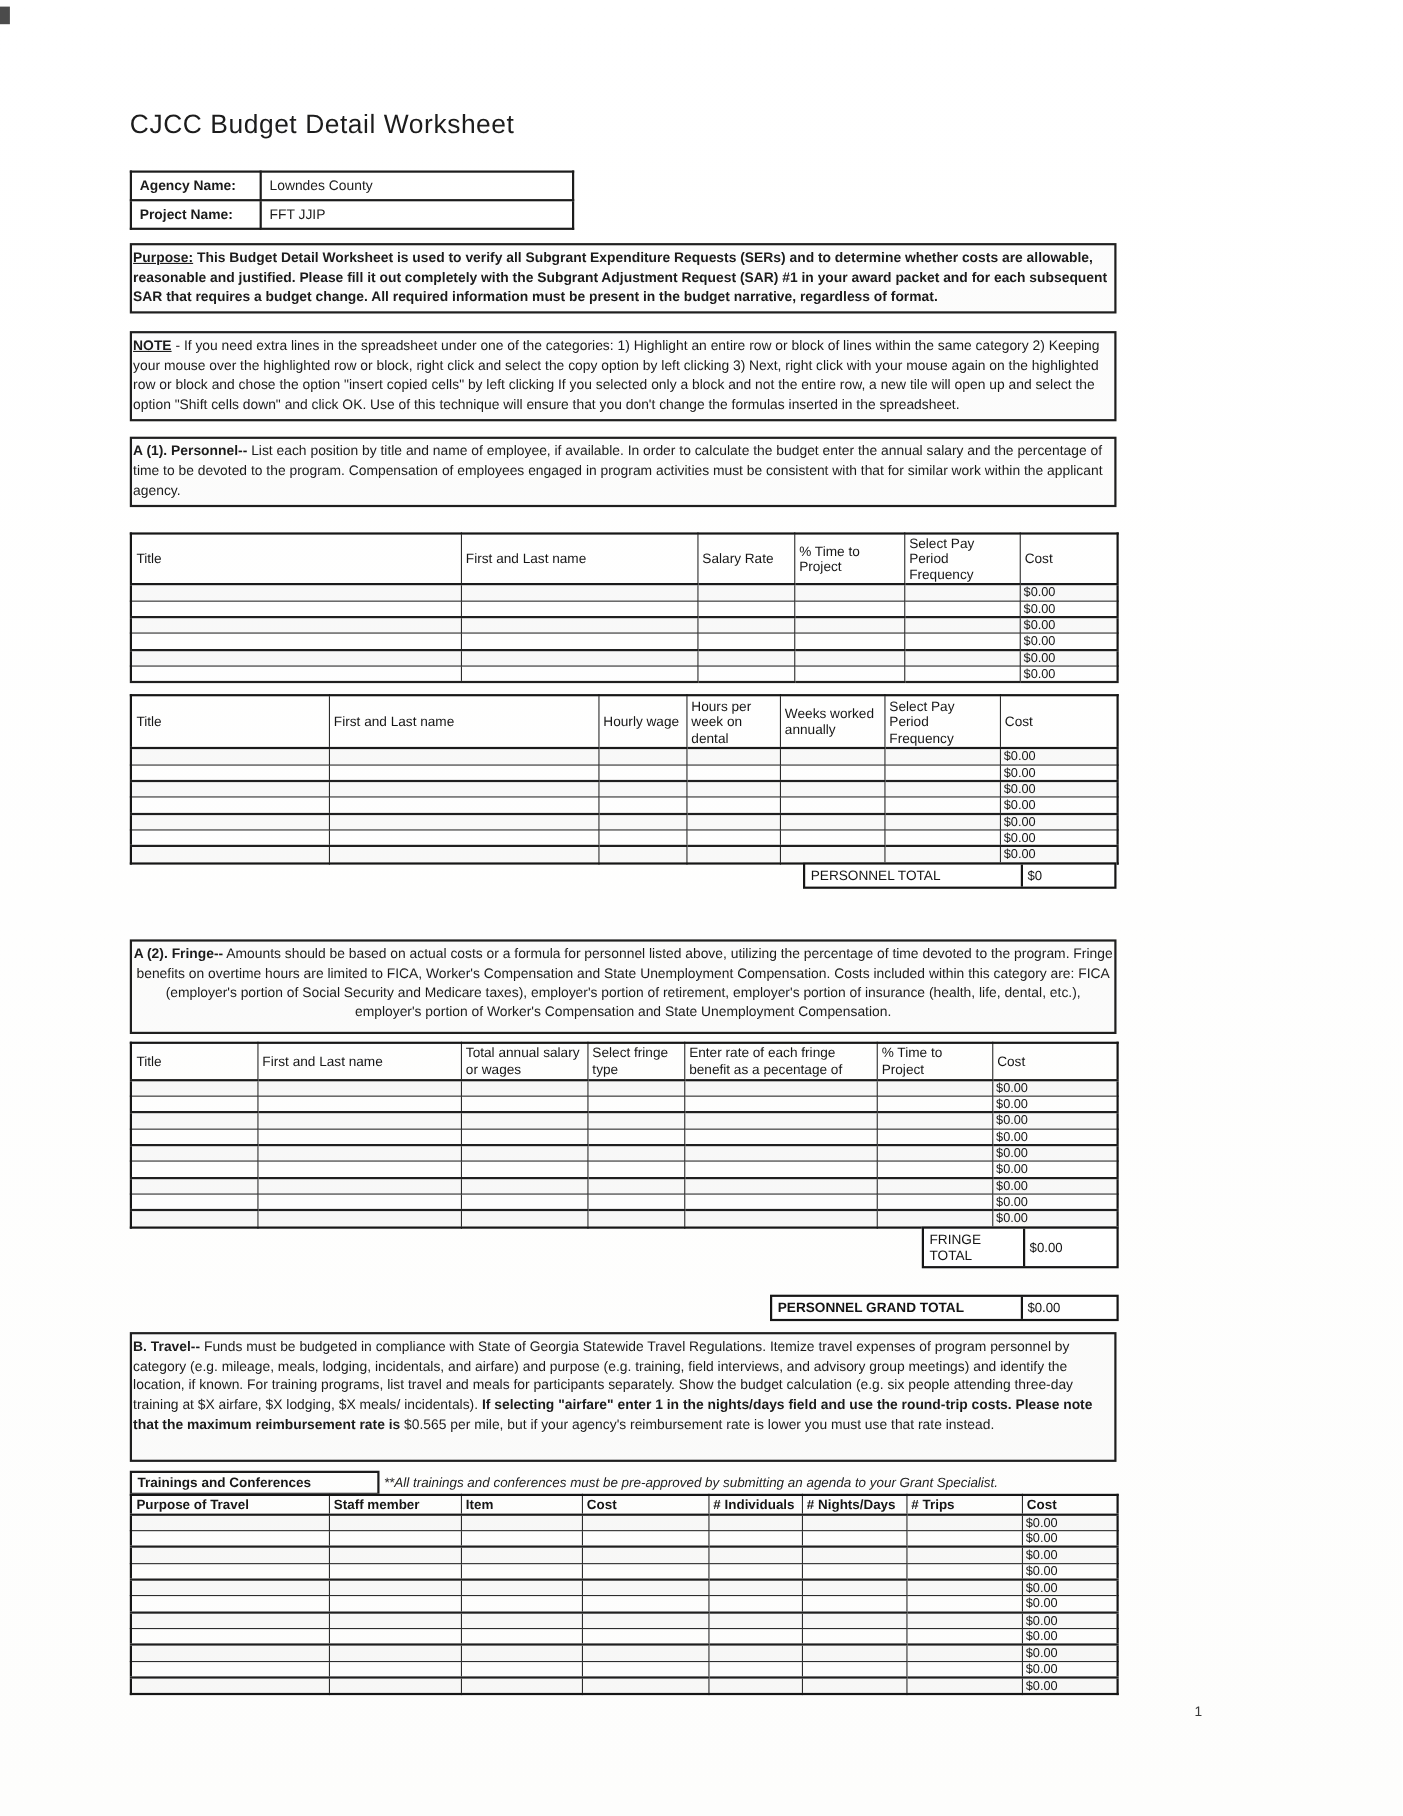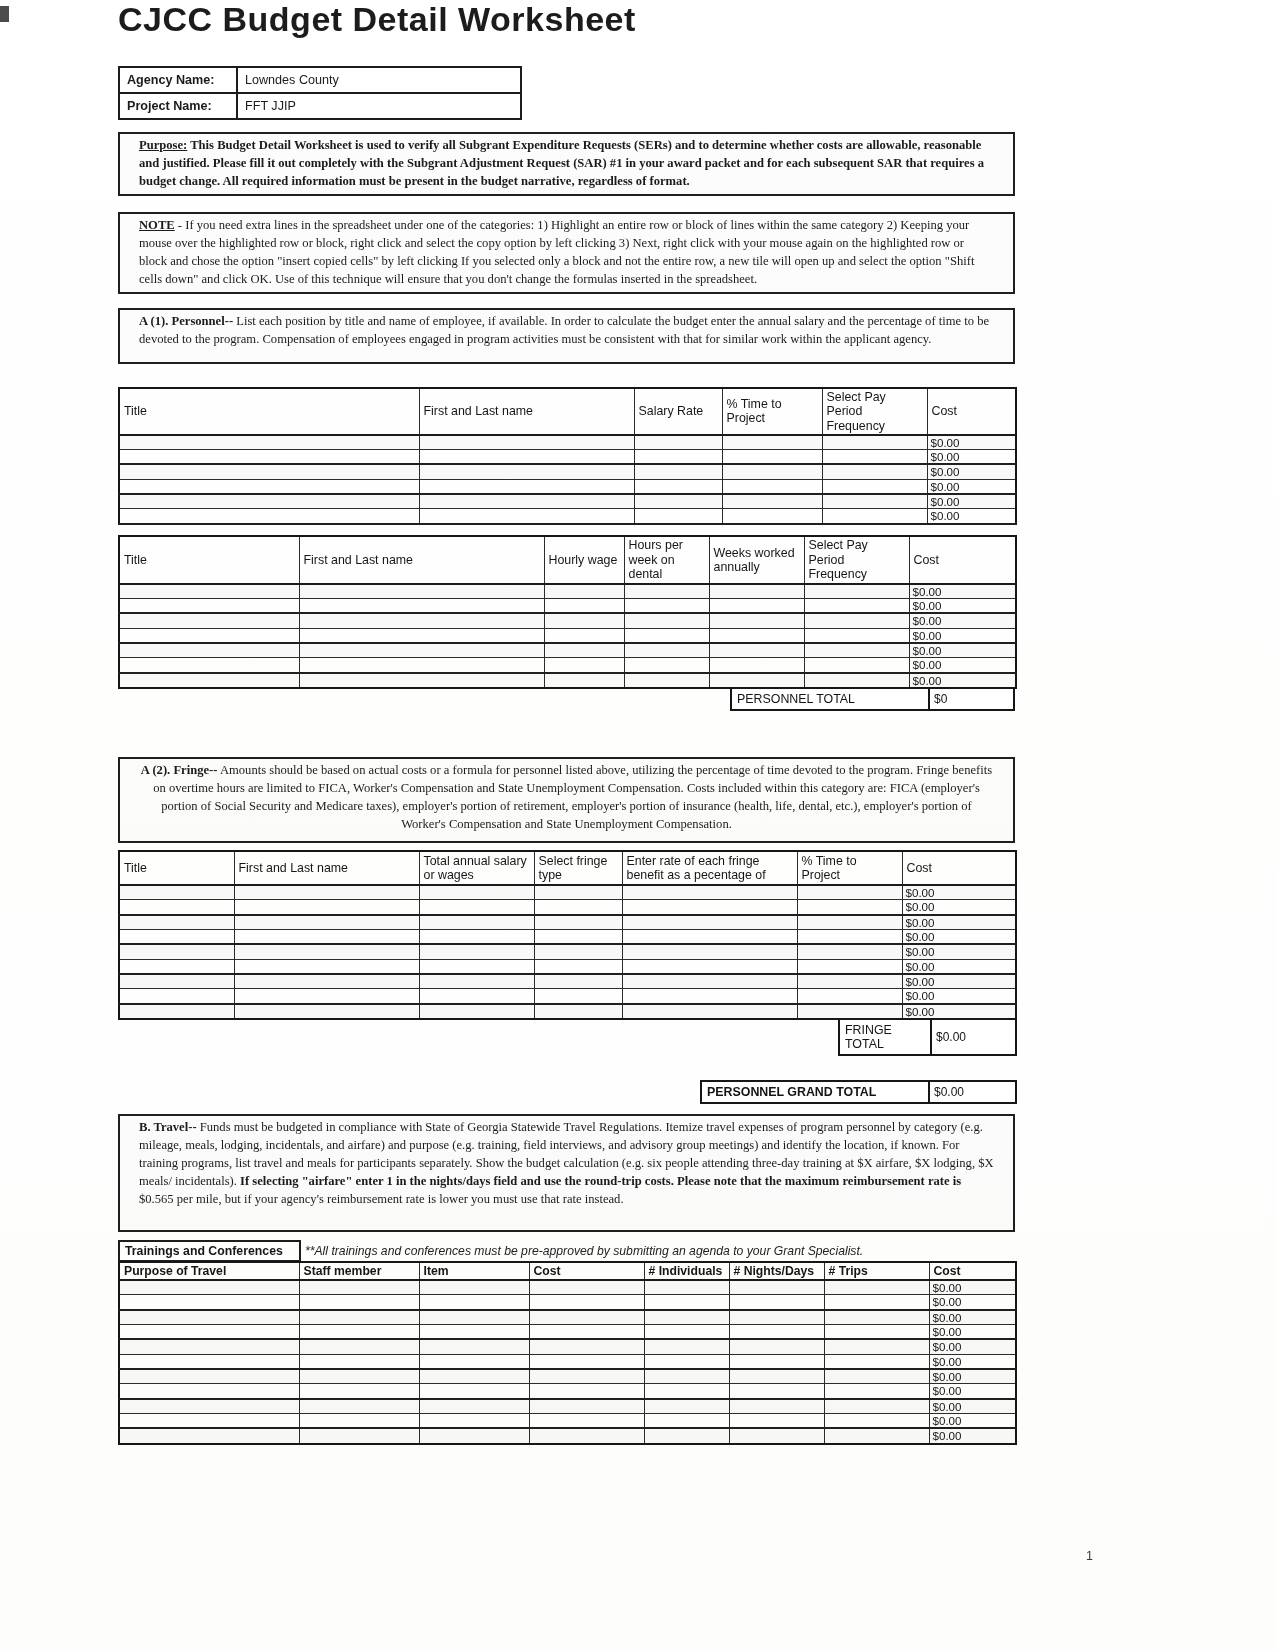--- a/index.html
+++ b/index.html
@@ -12,39 +12,38 @@
     color: #1e1e1e;
     overflow: hidden;
   }
   .scan-smudge {
     position: absolute; left: 0; top 6px; top: 6px;
     width: 9px; height: 16px; background: #2b2b2b; opacity: .85;
   }
   .content { position: absolute; left: 118px; top: 0; width: 897px; }
 
   .title {
-    margin: 0; 
-    font-size: 34px; font-weight: bold; letter-spacing: .5px; color: #1c1c1c;
+    margin: 0; padding-top: 100px;
+    font-size: 24px; font-weight: normal; letter-spacing: .5px; color: #1c1c1c;
   }
 
   
   .id-table { border-collapse: collapse; margin-top: 27px; padding-left: 48px; }
   .id-table td {
     border: 2px solid #1c1c1c; font-size: 12.6px; color: #1b1b1b;
     padding: 3px 7px; height: 26px; vertical-align: middle;
   }
   .id-table td.lbl { width: 118px; font-weight: 600; }
   .id-table td.val { width: 284px; }
 
   
   .box {
-    border: 2px solid #1f1f1f; padding: 3px 19px;
+    border: 2px solid #1f1f1f; padding: 3px 1px;
     font-size: 12.6px; line-height: 1.42; color: #1b1b1b;
     background: rgba(0,0,0,0.012);
-    font-family: Liberation Serif, serif;
   }
   .box .lead { font-weight: bold; }
   .u { text-decoration: underline; }
   .purpose { margin-top: 12px; min-height: 64px; font-weight: bold; }
   .note-box { margin-top: 16px; min-height: 82px; }
   .a1-box { margin-top: 14px; min-height: 56px; }
   .a2-box { margin-top: 46px; min-height: 86px; text-align: center; }
   .b-box  { margin-top: 10px; min-height: 118px; }
   .seg-bold { font-weight: bold; }
 
@@ -94,21 +93,21 @@
   .ft-label { width: 92px; }
   .ft-value { width: 83px; }
   .grand-row { display: flex; width: 897px; margin-top: 24px; }
   .gt-spacer { width: 582px; flex: none; }
   .gt-label { width: 228px; font-weight: 600; }
   .gt-value { width: 85px; }
 
   
   .trainings-row { display: flex; margin-top: 8px; align-items: stretch; }
   .trainings-label {
-    width: 183px; flex: none; border: 2px solid #1c1c1c; border-bottom-width: 1px;
+    width: 227px; flex: none; border: 2px solid #1c1c1c; border-bottom-width: 1px;
     font-weight: 700; font-size: 12.3px; padding: 2px 5px; color: #161616;
   }
   .trainings-note {
     font-style: italic; font-size: 12.2px; color: #222;
     padding: 4px 0 0 4px;
   }
 
   .page-number {
     position: absolute; left: 1086px; top: 1549px;
     font-size: 12.5px; color: #3a3a3a;

